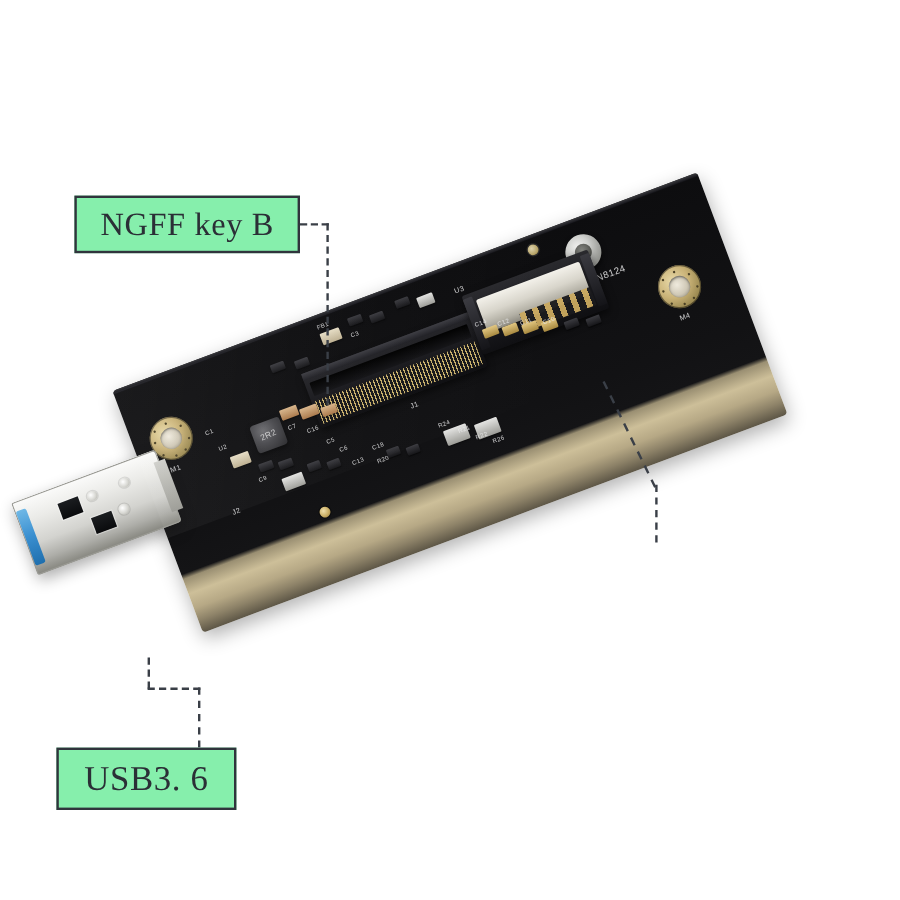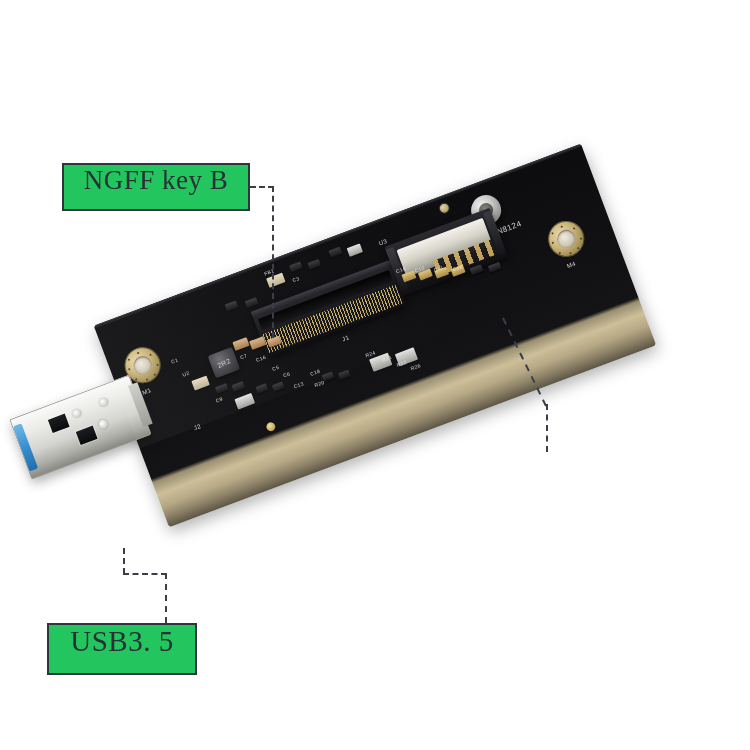--- a/index.html
+++ b/index.html
@@ -8,24 +8,24 @@
     background:#ffffff;
     font-family:"Liberation Serif", serif;
     overflow:hidden;
   }
   #stage{position:relative;width:750px;height:750px;overflow:hidden;background:#fff;}
 
   
   .callout{
     position:absolute;
     border:2px solid #30343c;
-    background:#22c55e;
+    background:#86efac;
     color:#2b2f36;
     font-family:"Liberation Serif", serif;
-    display:flex;align-items:flex-start;justify-content:center;
+    display:flex;align-items:center;justify-content:center;
     letter-spacing:.5px;
     white-space:nowrap;
     box-sizing:border-box;
     z-index:40;
   }
   #callout-ngff{left:62px;top:163px;width:188px;height:48px;font-size:27px;}
   #callout-sim{left:508px;top:452px;width:188px;height:52px;font-size:27px;}
   #callout-usb{left:47px;top:623px;width:150px;height:52px;font-size:29px;}
 
   
@@ -366,16 +366,16 @@
   <div class="leader lv" style="left:123px;top:548px;width:0;height:26px;"></div>
   <div class="leader lh" style="left:123px;top:573px;width:44px;height:0;"></div>
   <div class="leader lv" style="left:165px;top:573px;width:0;height:50px;"></div>
 
   <div class="callout" id="callout-ngff">
     <span>NGFF key B</span>
   </div>
 
 
   <div class="callout" id="callout-usb">
-    <span>USB3. 5</span>
+    <span>USB3. 6</span>
   </div>
 
 </div>
 
 </body></html>

